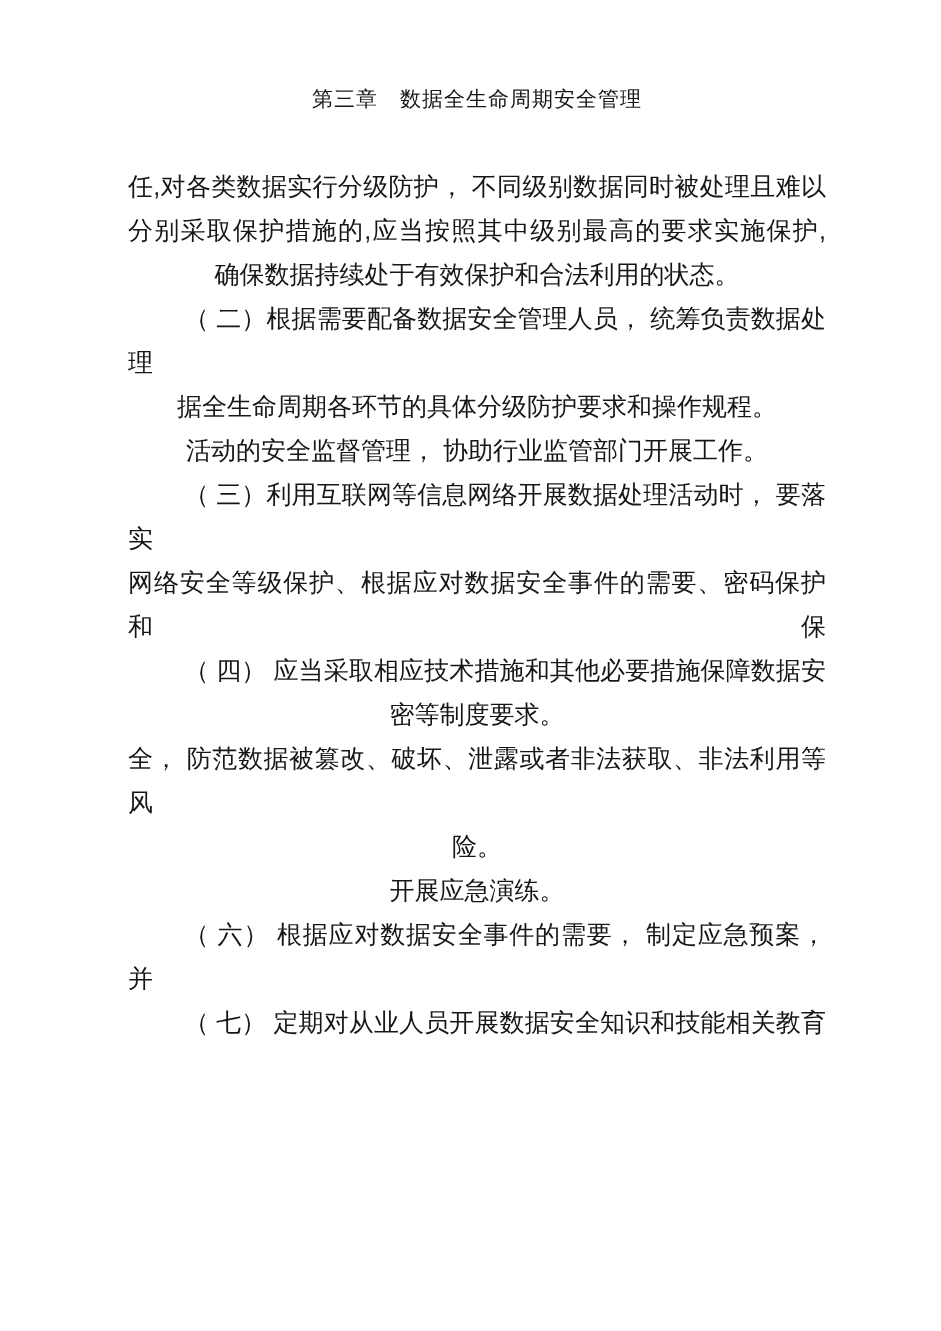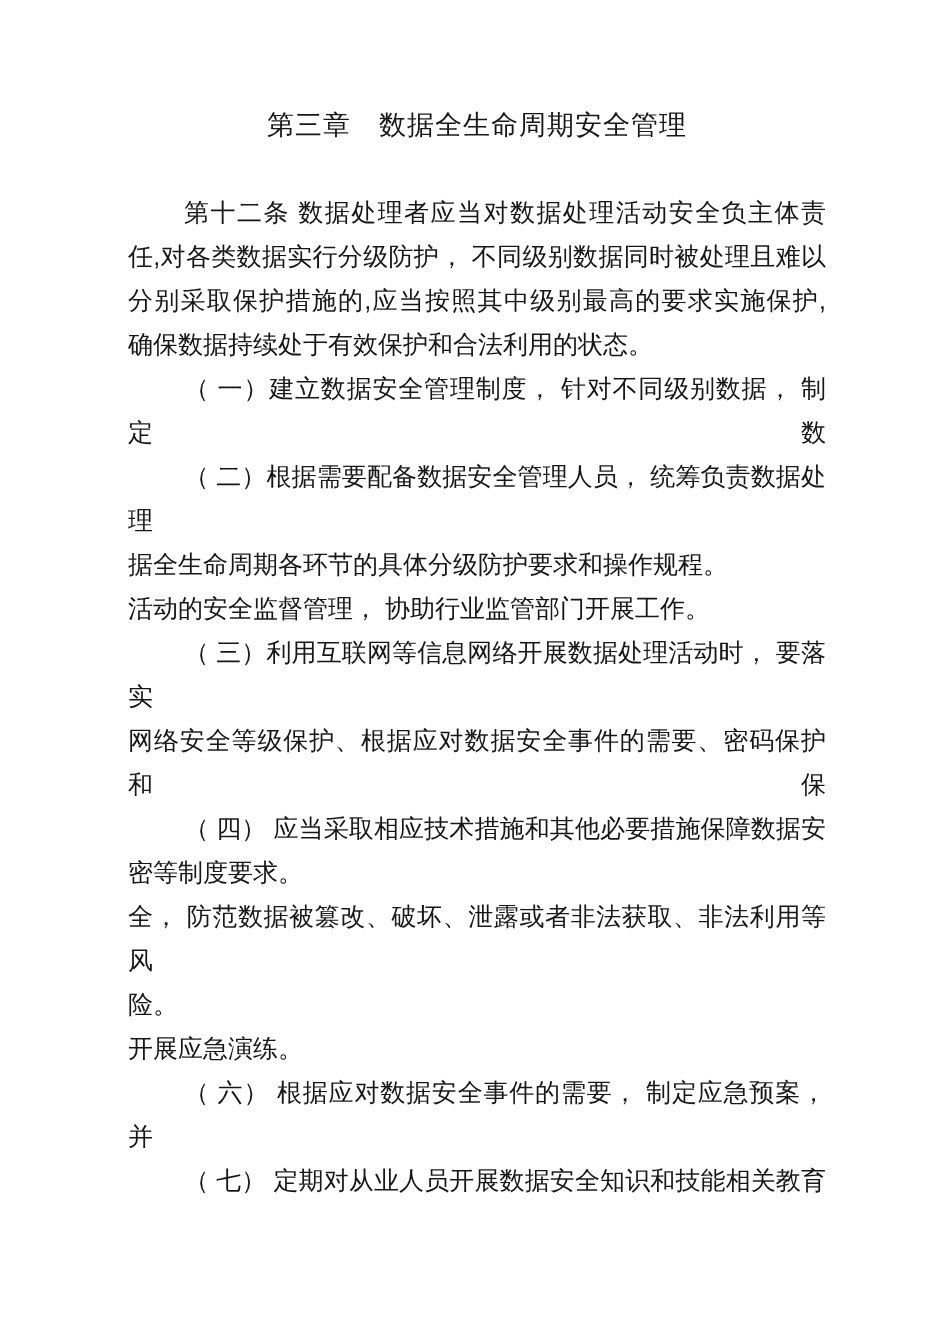--- a/index.html
+++ b/index.html
@@ -12,59 +12,57 @@
     width: 941px;
     height: 1331px;
     background: #ffffff;
     overflow: hidden;
     font-family: "Liberation Sans", "DejaVu Sans", sans-serif;
     color: #161616;
   }
   .heading {
     margin-left: 128px;
     width: 698px;
-    padding-top: 108px;
-    font-size: 27px;
+    padding-top: 82px;
+    font-size: 21px;
     line-height: 34px;
     font-weight: normal;
     letter-spacing: 1px;
     text-align: center;
     white-space: pre-wrap;
   }
   .body {
     margin: 48px 0 0 128px;
     width: 698px;
     font-size: 25px;
     line-height: 44px;
   }
   .line {
     white-space: pre-wrap;
-    text-align: left;
+    text-align: center;
   }
   .line.justify {
     text-align: justify;
     text-align-last: justify;
   }
   .line.indent {
     text-indent: 56px;
   }
 </style>
 </head>
 <body>
 
 <div class="page">
   <div class="heading">第三章　数据全生命周期安全管理</div>
 
   <div class="body">
 
-  <div class="line indent justify">第十二条 数据处理者应当对数据处理活动安全负主体责</div>
       <div class="line justify">任,对各类数据实行分级防护， 不同级别数据同时被处理且难以</div>
       <div class="line justify">分别采取保护措施的,应当按照其中级别最高的要求实施保护,</div>
       <div class="line">确保数据持续处于有效保护和合法利用的状态。</div>
-      <div class="line indent justify">（ 一）建立数据安全管理制度， 针对不同级别数据， 制定数</div>
       <div class="line indent justify">（ 二）根据需要配备数据安全管理人员， 统筹负责数据处理</div>
       <div class="line">据全生命周期各环节的具体分级防护要求和操作规程。</div>
       <div class="line">活动的安全监督管理， 协助行业监管部门开展工作。</div>
       <div class="line indent justify">（ 三）利用互联网等信息网络开展数据处理活动时， 要落实</div>
       <div class="line justify">网络安全等级保护、根据应对数据安全事件的需要、密码保护和保</div>
       <div class="line indent justify">（ 四） 应当采取相应技术措施和其他必要措施保障数据安</div>
       <div class="line">密等制度要求。</div>
       <div class="line justify">全， 防范数据被篡改、破坏、泄露或者非法获取、非法利用等风</div>
       <div class="line">险。</div>
       <div class="line">开展应急演练。</div>

